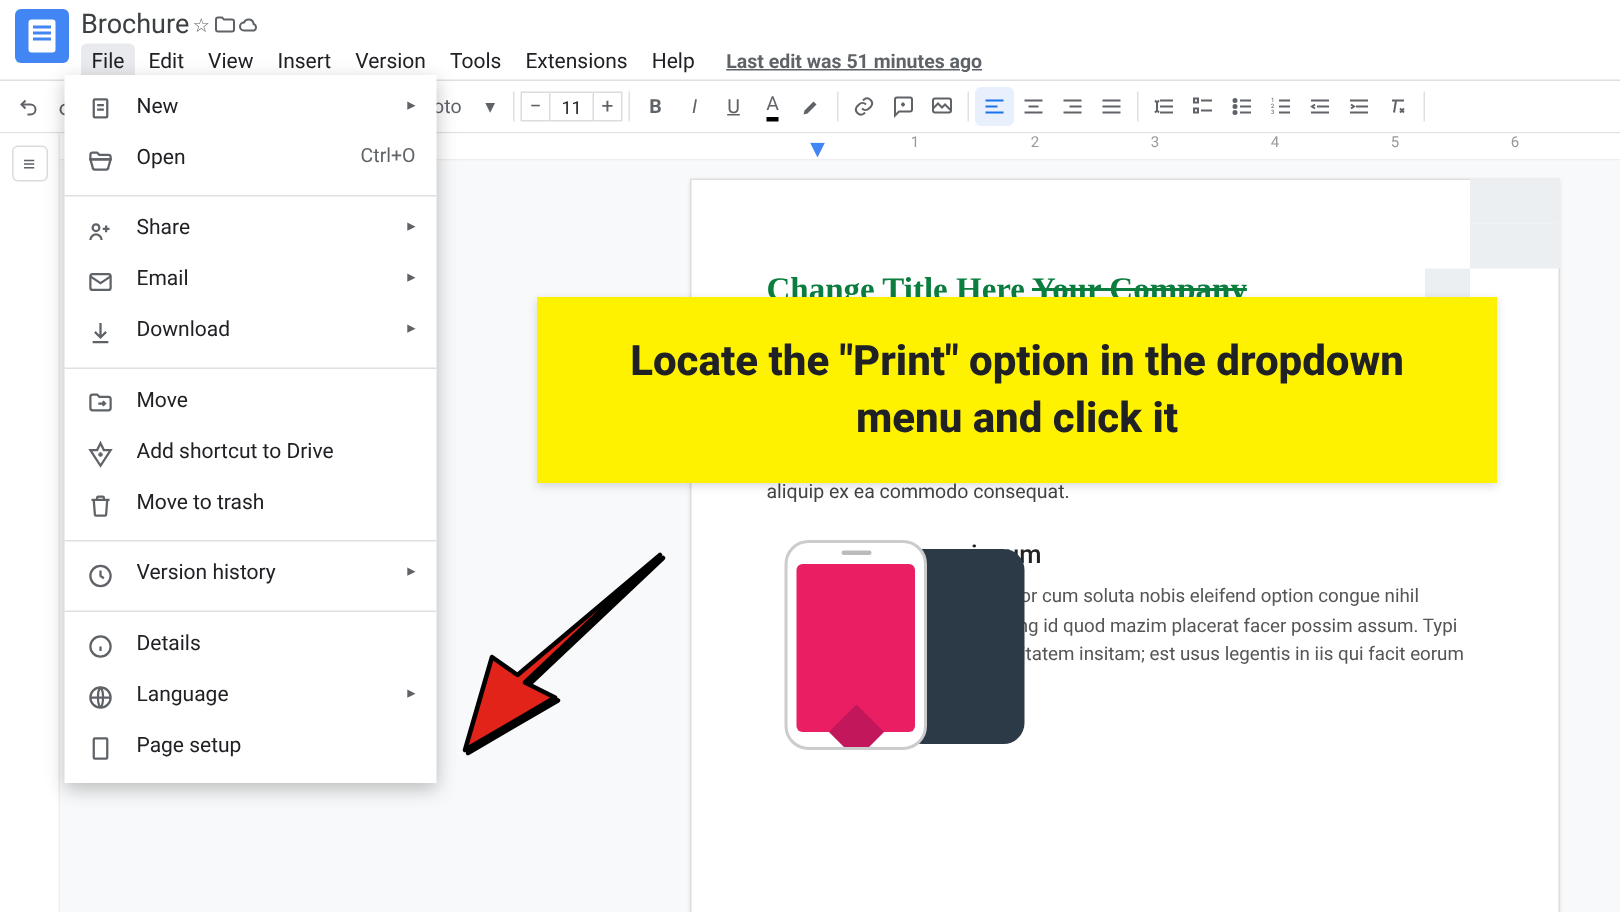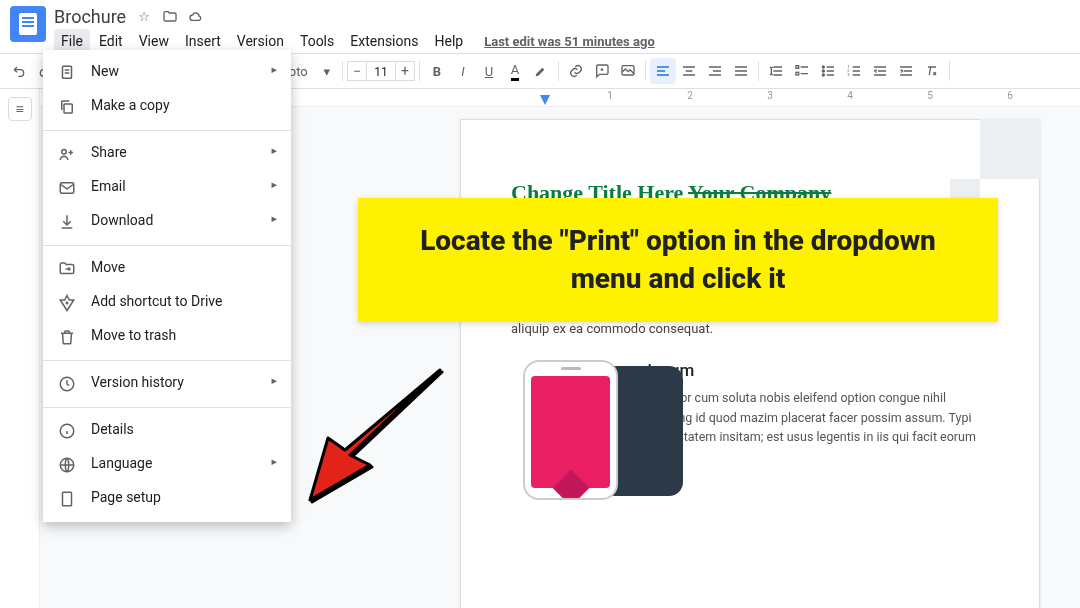--- a/index.html
+++ b/index.html
@@ -2,21 +2,21 @@
 <html><head>
 <meta charset="utf-8">
 <style>
 * { box-sizing: border-box; margin: 0; padding: 0; }
 body { font-family: "Google Sans", Roboto, Arial, sans-serif; font-size: 13px; color: #202124; background: #fff; width: 1080px; height: 608px; overflow: hidden; position: relative; }
 
 .header { display: flex; align-items: flex-start; padding: 6px 10px 0 10px; }
 .logo { width: 36px; height: 36px; background: #4285f4; border-radius: 4px; margin-right: 8px; display: flex; align-items: center; justify-content: center; }
 .logo-inner { width: 18px; height: 22px; background: #fff; border-radius: 2px; position: relative; }
 .logo-inner::before { content:""; position:absolute; top:4px; left:3px; width:12px; height:2px; background:#4285f4; box-shadow: 0 4px 0 #4285f4, 0 8px 0 #4285f4; }
-.title-row { display:flex; align-items:center; gap:10px; }
+.title-row { display:flex; align-items:center; }
 .doc-title { font-size: 18px; color:#3c4043; }
 .title-icon { width:16px; height:16px; display:inline-flex; align-items:center; justify-content:center; color:#5f6368; }
 
 .menubar { display:flex; gap:2px; margin-top:2px; align-items:center; }
 .menubar-item { padding: 4px 7px; border-radius:4px; font-size:14px; color:#202124; }
 .menubar-item.active { background:#e8eaed; }
 .last-edit { color:#5f6368; text-decoration:underline; margin-left:12px;font-weight:bold; }
 
 .toolbar { display:flex; align-items:center; padding:3px 6px; border-top:1px solid #e0e0e0; border-bottom:1px solid #e0e0e0; height:36px; }
 .tb-btn { width:26px; height:26px; display:flex; align-items:center; justify-content:center; color:#5f6368; border-radius:4px; }
@@ -291,25 +291,26 @@
           <rect x="6" y="3" width="12" height="16" rx="1"></rect>
           <path d="M9 8h6M9 12h6"></path>
         </svg>
       </span>
     <span>New</span>
     <span class="dd-arrow">▸</span>
   </div>
   <div class="dd-item">
     <span class="dd-icon">
         <svg class="mi" viewBox="0 0 24 24" fill="none" stroke="currentColor" stroke-width="2">
-          <rect x="8" y="8" width="11" height="12" rx="1"></rect>
-          <path d="M5 16V5a1 1 0 011-1h9"></path>
-        </svg>
-      </span>
-    <span>Make a copy</span>
+          <path d="M3 7a2 2 0 012-2h4l2 2h8a2 2 0 012 2v2H3V7z"></path>
+          <path d="M3 11h18l-2 7a2 2 0 01-2 2H7a2 2 0 01-2-2l-2-7z"></path>
+        </svg>
+      </span>
+    <span>Open</span>
+    <span class="dd-short">Ctrl+O</span>
   </div>
   <div class="dd-sep"></div>
   <div class="dd-item">
     <span class="dd-icon">
         <svg class="mi" viewBox="0 0 24 24" fill="none" stroke="currentColor" stroke-width="2">
           <circle cx="8" cy="9" r="3"></circle>
           <path d="M3 20c0-3 3-5 5-5s5 2 5 5"></path>
           <path d="M17 7v6M14 10h6"></path>
         </svg>
       </span>

